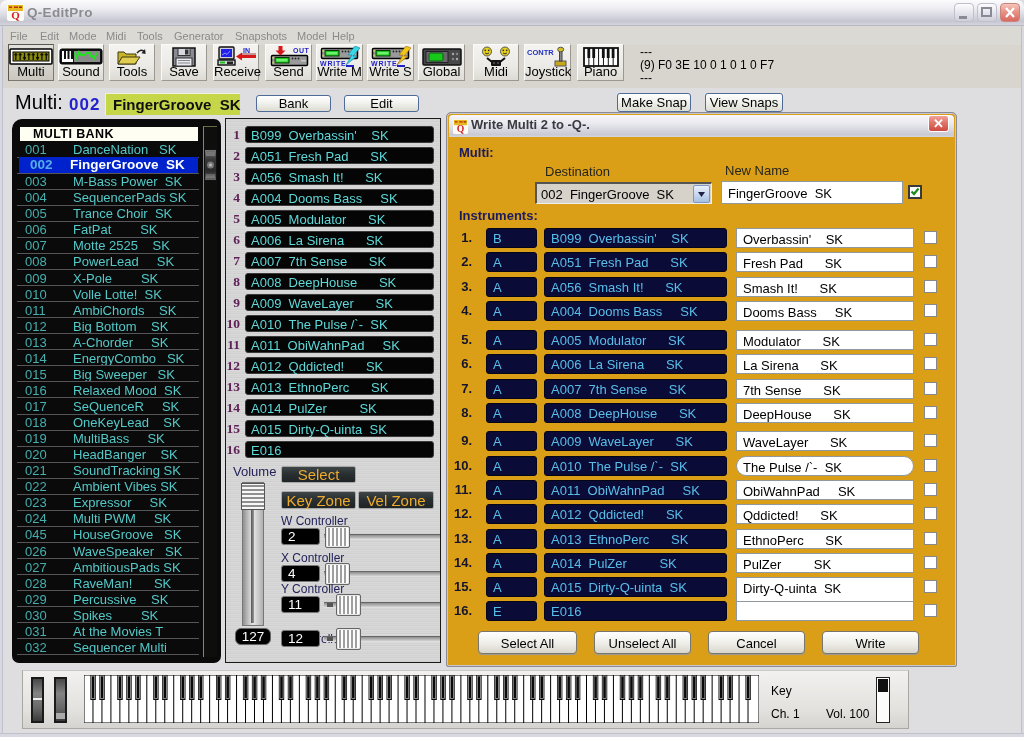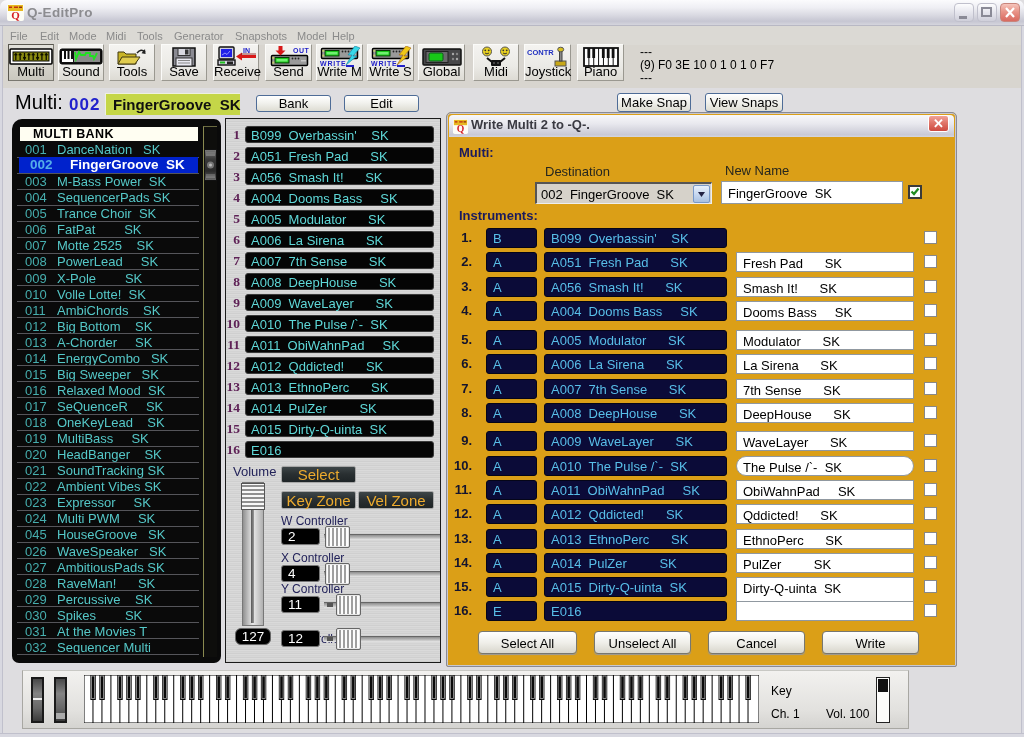--- a/index.html
+++ b/index.html
@@ -17,21 +17,21 @@
 .tbtn svg{position:absolute;top:1px;left:50%;transform:translateX(-50%);}
 #status{left:640px;top:46px;font-size:12px;color:#000;line-height:13px;}
 #multilab{left:15px;top:91px;font-size:20px;color:#000;}
 #multinum{left:69px;top:95px;font-size:17px;font-weight:bold;color:#2222CC;letter-spacing:1px;}
 #greenbox{left:105px;top:93px;width:135px;height:22px;background:#C5D648;border-top:1px solid #EEF0E0;border-left:1px solid #EEF0E0;font-size:15px;font-weight:bold;color:#101010;padding:2px 0 0 7px;}
 .xpbtn{background:linear-gradient(#FFFFFF,#F2F2EE 45%,#DDDCD2);border:1px solid #4E6C97;border-radius:3px;text-align:center;font-size:13px;color:#000;}
 #bankpanel{left:12px;top:119px;width:209px;height:544px;background:#0A0A0A;border-radius:10px 7px 7px 7px;}
 #bankhead{left:20px;top:127px;width:178px;height:14px;background:#FFFEF2;color:#000;font-weight:bold;font-size:12.5px;padding-left:13px;line-height:14px;letter-spacing:0.4px;}
 .brow{position:absolute;left:13px;width:190px;height:16px;font-size:13px;color:#55C8C8;}
 .brow .num{position:absolute;left:12px;top:1px;color:#46AEAE;}
-.brow .nam{position:absolute;left:44px;top:1px;white-space:pre;}
+.brow .nam{position:absolute;left:60px;top:1px;white-space:pre;}
 .bsep{position:absolute;left:17px;width:182px;height:1px;background:#55555A;}
 #bsel{position:absolute;left:19px;top:156.5px;width:179px;height:16px;background:#0022CC;}
 #bsel .num{position:absolute;left:11px;top:0px;font-weight:bold;font-size:13.5px;color:#55AEE8;}
 #bsel .nam{position:absolute;left:51px;top:0px;font-weight:bold;font-size:13.5px;color:#FFFFFF;white-space:pre;}
 #bscroll{left:203px;top:126px;width:14px;height:531px;background:#0E0E0C;border-left:1px solid #8A8A50;border-top:1px solid #6A6A40;}
 #bthumb{left:0px;top:22px;width:13px;height:32px;background:linear-gradient(#777,#3A3A3A 30%,#2A2A2A 70%,#666);border:1px solid #111;}
 #midpanel{left:225px;top:118px;width:216px;height:545px;background:repeating-linear-gradient(0deg,#CFCFCF 0 1px,#D7D7D7 1px 2px,#D3D3D3 2px 3px,#DADADA 3px 4px);border:1px solid #1A1A1A;}
 .mrow{position:absolute;left:245px;width:189px;height:17px;background:#050505;border-radius:3px;border:1px solid #3A3A3A;color:#5FD8D8;font-size:13px;}
 .mrow span{position:absolute;left:5px;top:1px;white-space:pre;}
 .mnum{position:absolute;left:222px;width:18px;text-align:right;font-family:"Liberation Serif",serif;font-weight:bold;font-size:13.5px;color:#5E2156;}
@@ -583,20 +583,23 @@
           <path d="M1.5 4.5 L4 7 L8.5 1.5" stroke="#1E8A1E" stroke-width="2.2" fill="none"></path>
         </svg>
       </div>
 <div class="dlab" style="left:9px;top:71px">Instruments:</div>
 <div class="dnum" style="left:-2px;top:93px">1.</div>
 <div class="navy" style="left:36px;top:91px;width:51px;height:20px;">
         <span>B</span>
       </div>
 <div class="navy" style="left:94px;top:91px;width:183px;height:20px;">
         <span>B099&nbsp;&nbsp;Overbassin'&nbsp;&nbsp;&nbsp;&nbsp;SK</span>
+      </div>
+<div class="winput" style="left:286px;top:91px;width:178px;height:20px;">
+        <span>Overbassin'&nbsp;&nbsp;&nbsp;&nbsp;SK</span>
       </div>
 <div class="dcheck" style="left:474px;top:94px"></div>
 <div class="dnum" style="left:-2px;top:117px">2.</div>
 <div class="navy" style="left:36px;top:115px;width:51px;height:20px;">
         <span>A</span>
       </div>
 <div class="navy" style="left:94px;top:115px;width:183px;height:20px;">
         <span>A051&nbsp;&nbsp;Fresh Pad&nbsp;&nbsp;&nbsp;&nbsp;&nbsp;&nbsp;SK</span>
       </div>
 <div class="winput" style="left:286px;top:115px;width:178px;height:20px;">

